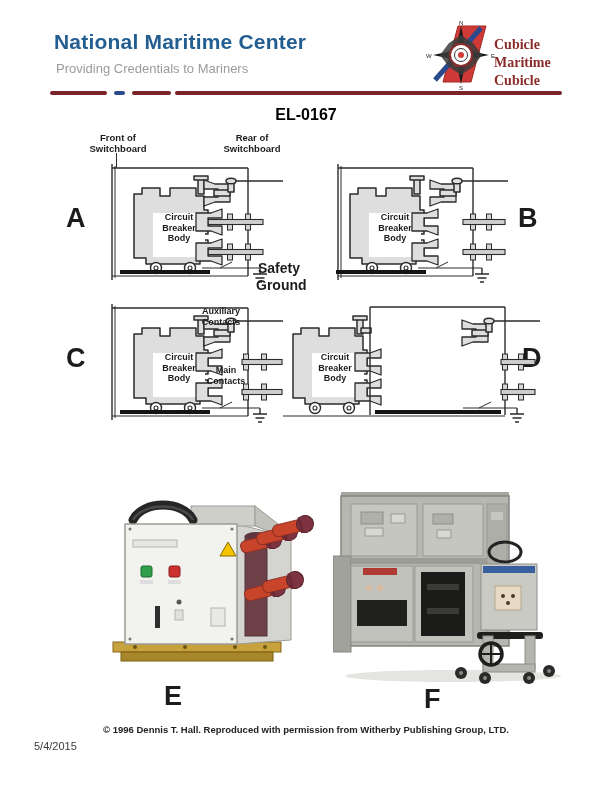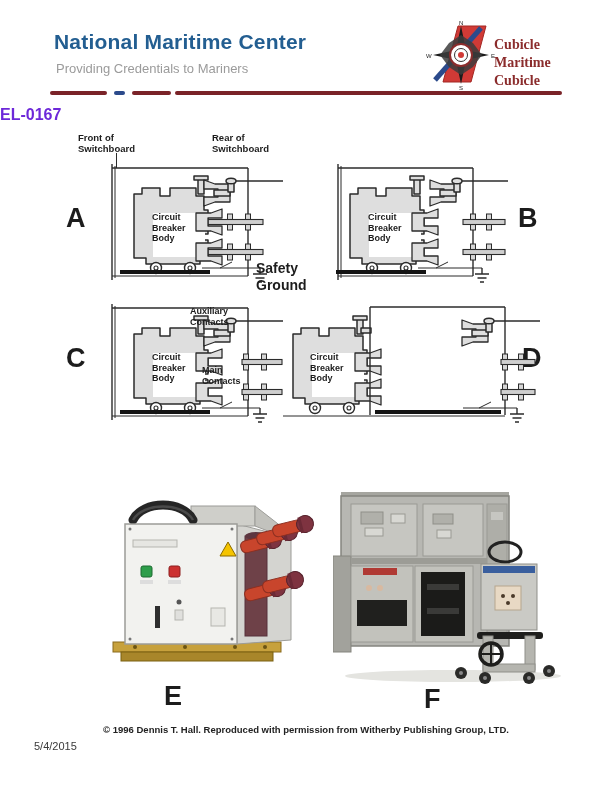--- a/index.html
+++ b/index.html
@@ -11,22 +11,22 @@
   .abs { position:absolute; }
 
   
   .nmc-title { position:absolute; left:54px; top:30px; font-size:21px; font-weight:bold; color:#235e91; letter-spacing:0.2px; }
   .nmc-tagline { position:absolute; left:56px; top:61px; font-size:13px; color:#9b9b9b; }
   .logo-text { position:absolute; left:494px; top:36px; font-family:"Liberation Serif", serif; font-size:14px; font-weight:bold; color:#8b2c2c; line-height:1.3; }
   .rule { position:absolute; left:50px; top:91px; width:512px; height:4px; display:flex; }
   .rule .seg { height:4px; border-radius:2px; }
 
   
-  .fig-code { position:absolute; left:0; top:106px; width:612px; text-align:left; font-size:16px; font-weight:bold; color:#6d28d9; }
-  .lbl { position:absolute; font-weight:bold; color:#1c1c1c; font-size:9.5px; line-height:1.18; }
+  .fig-code { position:absolute; left:0; top:106px; width:612px; text-align:center; font-size:16px; font-weight:bold; color:#000000; }
+  .lbl { position:absolute; font-weight:bold; color:#1c1c1c; text-align:center; font-size:9.5px; line-height:1.18; }
   .lbl span { display:block; }
   .letter { position:absolute; font-weight:bold; font-size:27px; color:#1c1c1c; }
   .cbb { font-size:9px; }
   .connector { position:absolute; width:1px; background:#2b2b2b; }
 
   
   svg .ln   { stroke:#2b2b2b; stroke-width:1.4; fill:none; }
   svg .thin { stroke:#2b2b2b; stroke-width:1; fill:none; }
   svg .fillp{ fill:#dedede; stroke:#2b2b2b; stroke-width:1.5; stroke-linejoin:round; }
   svg .bar  { fill:#cfcfcf; stroke:#2b2b2b; stroke-width:1.1; }

